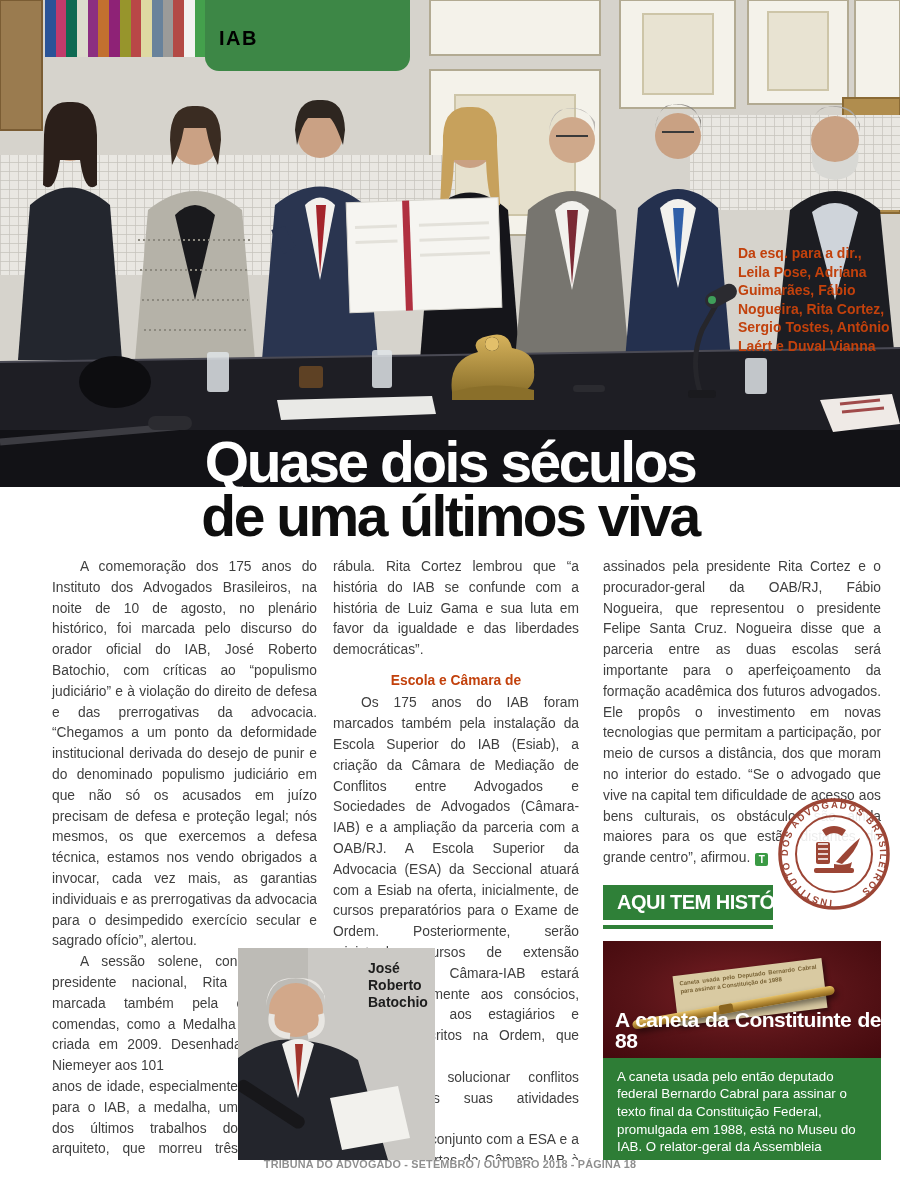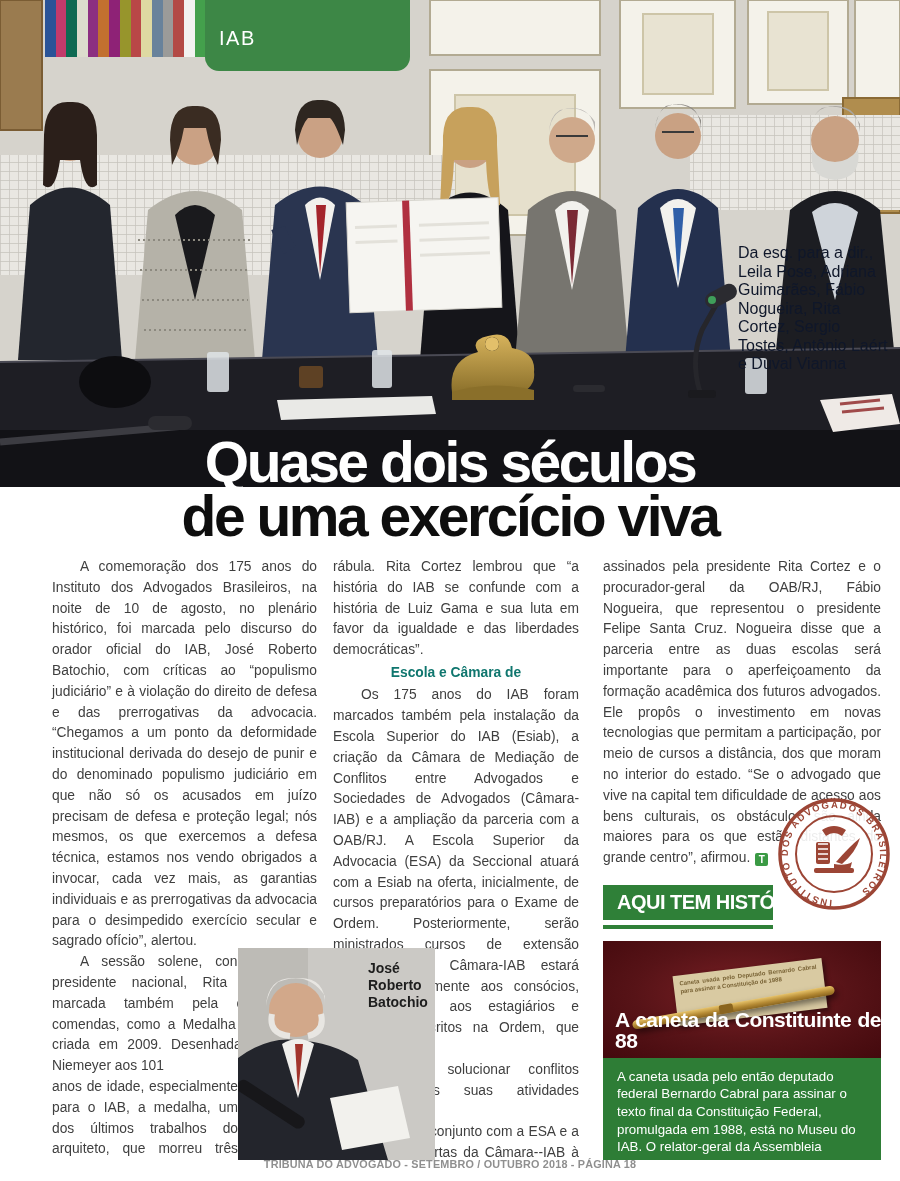--- a/index.html
+++ b/index.html
@@ -11,42 +11,42 @@
   body{background:#ffffff;font-family:"Liberation Sans",sans-serif;}
   .page{position:relative;width:900px;height:1181px;background:#fff;overflow:hidden;}
 
   
   .photo-wrap{position:absolute;left:0;top:0;width:900px;height:487px;overflow:hidden;}
   .photo-wrap svg{display:block;}
   .color-bar{position:absolute;left:45px;top:0;height:57px;display:flex;}
   .color-bar .stripe{width:10.7px;height:100%;}
   .iab-tab{position:absolute;left:205px;top:0;width:205px;height:71px;
     background:var(--tab_green);border-radius:0 0 14px 14px;}
-  .iab-tab .lbl{position:absolute;left:14px;top:27px;color:#ffffff;font-weight:normal;
+  .iab-tab .lbl{position:absolute;left:14px;top:27px;color:#000000;font-weight:bold;
     font-size:20px;letter-spacing:1.5px;}
-  .photo-caption{position:absolute;left:738px;top:244px;width:156px;color:#0f172a;
-    font-size:16px;font-weight:normal;line-height:18.5px;}
+  .photo-caption{position:absolute;left:738px;top:244px;width:156px;color:#c2410c;
+    font-size:14px;font-weight:bold;line-height:18.5px;}
   .headline1{position:absolute;left:0;bottom:-4px;width:100%;text-align:center;color:#fff;
     font-size:57px;font-weight:bold;letter-spacing:-2.5px;line-height:1;}
 
   .headline2{position:absolute;left:0;top:487px;width:100%;text-align:center;color:#0e0e0e;
     font-size:57px;font-weight:bold;letter-spacing:-2.5px;line-height:58px;}
 
   
   .article{position:absolute;left:0;top:553px;width:900px;height:607px;overflow:hidden;}
   .col{position:absolute;top:4px;font-size:13.8px;line-height:20.8px;color:var(--body_text);
     text-align:justify;}
   .col1{left:52px;width:265px;}
   .col2{left:333px;width:246px;}
   .col3{left:603px;width:278px;}
   .col p{margin:0;}
   .indent{text-indent:28px;}
   .narrow1{width:186px;}
   .narrow2{margin-left:104px;}
-  .subhead{font-weight:bold;color:#0f766e;text-align:center;margin:2px 0 2px 0;line-height:20.5px;}
+  .subhead{font-weight:bold;color:#c2410c;text-align:center;margin:10px 0 2px 0;line-height:20.5px;}
   .subhead span{display:block;}
   .tmark{display:inline-block;width:13px;height:13px;background:var(--mark_green);color:#fff;
     font-size:10px;font-weight:bold;line-height:13px;text-align:center;margin-left:5px;
     border-radius:2px;vertical-align:-1px;}
 
   
   .inset{position:absolute;left:238px;top:395px;width:197px;height:212px;}
   .inset-caption{position:absolute;left:130px;top:12px;width:64px;font-size:14px;
     font-weight:bold;color:#1d1d1d;line-height:17px;text-align:left;}
 
@@ -220,21 +220,21 @@
         <span class="stripe" style="background: rgb(242, 242, 240);"></span>
         <span class="stripe" style="background: rgb(68, 160, 76);"></span>
       </div>
     <div class="iab-tab">
       <div class="lbl">IAB</div>
     </div>
     <div class="photo-caption">Da esq. para a dir., Leila Pose, Adriana Guimarães, Fábio Nogueira, Rita Cortez, Sergio Tostes, Antônio Laért e Duval Vianna</div>
     <div class="headline1">Quase dois séculos</div>
   </div>
 
-  <div class="headline2">de uma exercício viva</div>
+  <div class="headline2">de uma últimos viva</div>
 
   <div class="article">
 
     <div class="col col1">
       <p class="indent">A comemoração dos 175 anos do Instituto dos Advogados Brasileiros, na noite de 10 de agosto, no plenário histórico, foi marcada pelo discurso do orador oficial do IAB, José Roberto Batochio, com críticas ao “populismo judiciário” e à violação do direito de defesa e das prerrogativas da advocacia. “Chegamos a um ponto da deformidade institucional derivada do desejo de punir e do denominado populismo judiciário em que não só os acusados em juízo precisam de defesa e proteção legal; nós mesmos, os que exercemos a defesa técnica, estamos nos vendo obrigados a invocar, cada vez mais, as garantias individuais e as prerrogativas da advocacia para o desimpedido exercício secular e sagrado ofício”, alertou.</p>
       <p class="indent">A sessão solene, conduzida pela presidente nacional, Rita Cortez, foi marcada também pela entrega de comendas, como a Medalha Luiz Gama, criada em 2009. Desenhada por Oscar Niemeyer aos 101</p>
       <p class="narrow1">anos de idade, especialmente para o IAB, a medalha, um dos últimos trabalhos do arquiteto, que morreu três anos depois, homenageia os que atuam pelo Estado democrático de Direito. Nascido em 1830, filho de um fidalgo português com uma escrava, Luiz Gama destacou--se na luta a favor da abolição da escravatura, atuando como</p>
     </div>
 
     <div class="col col2">

